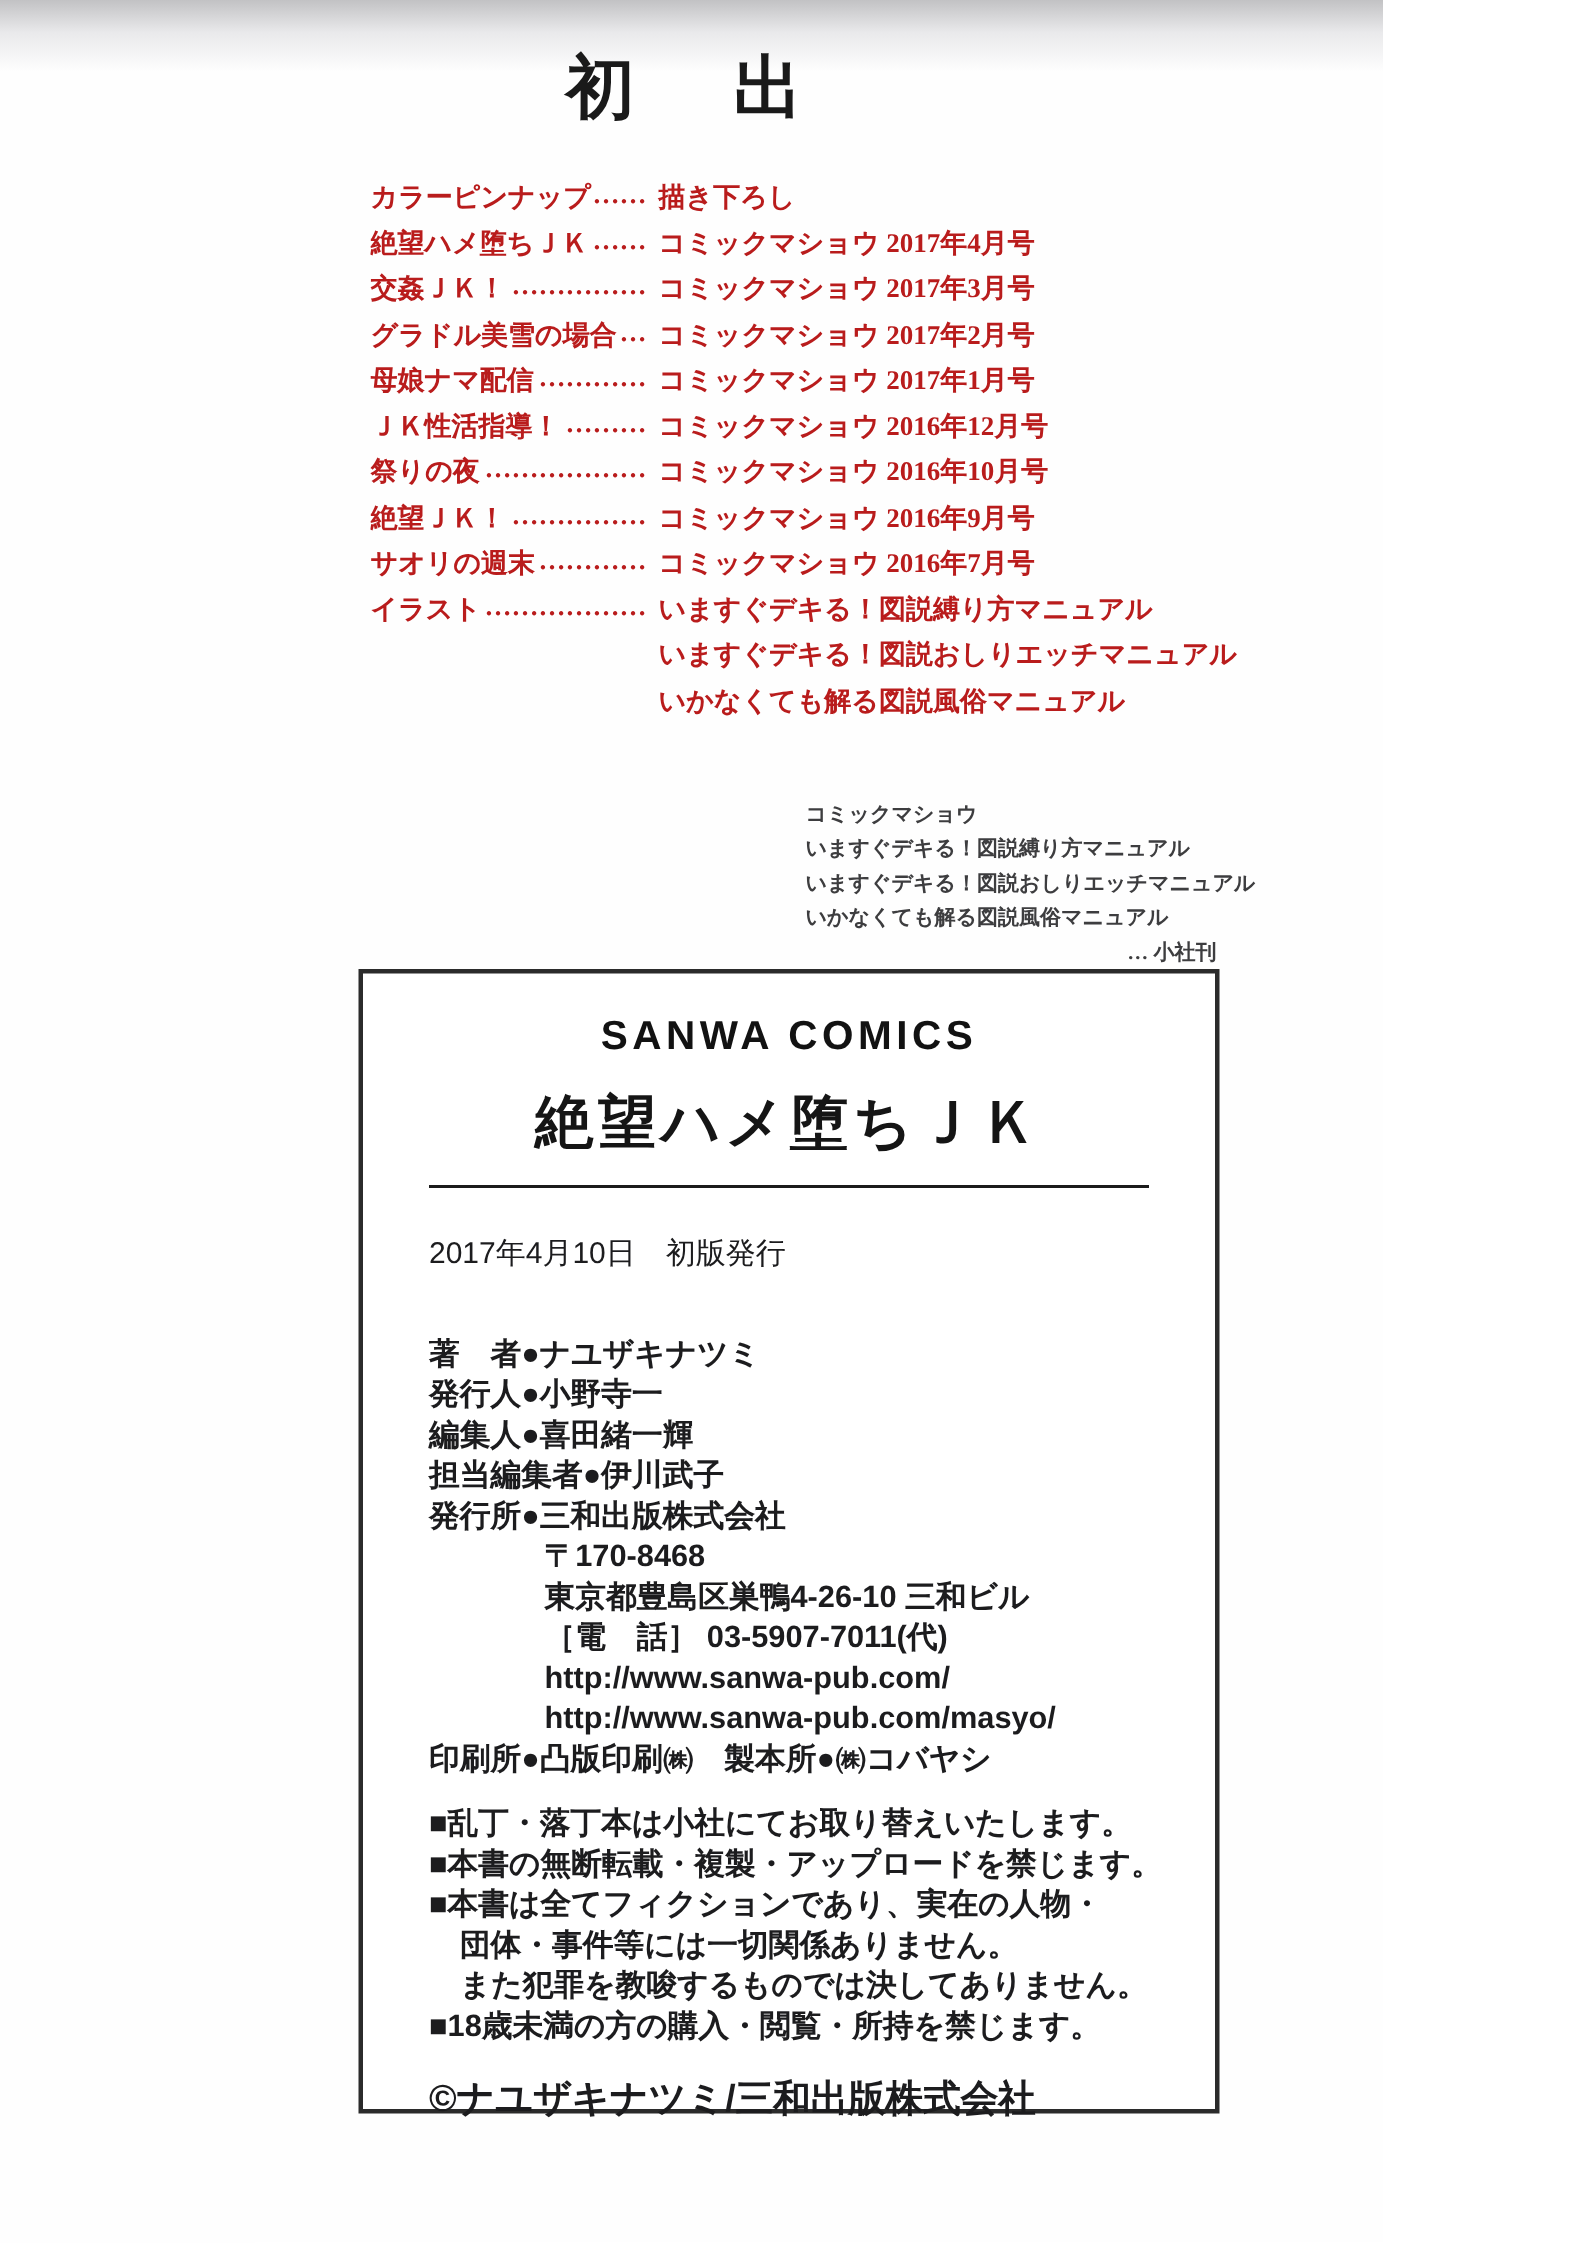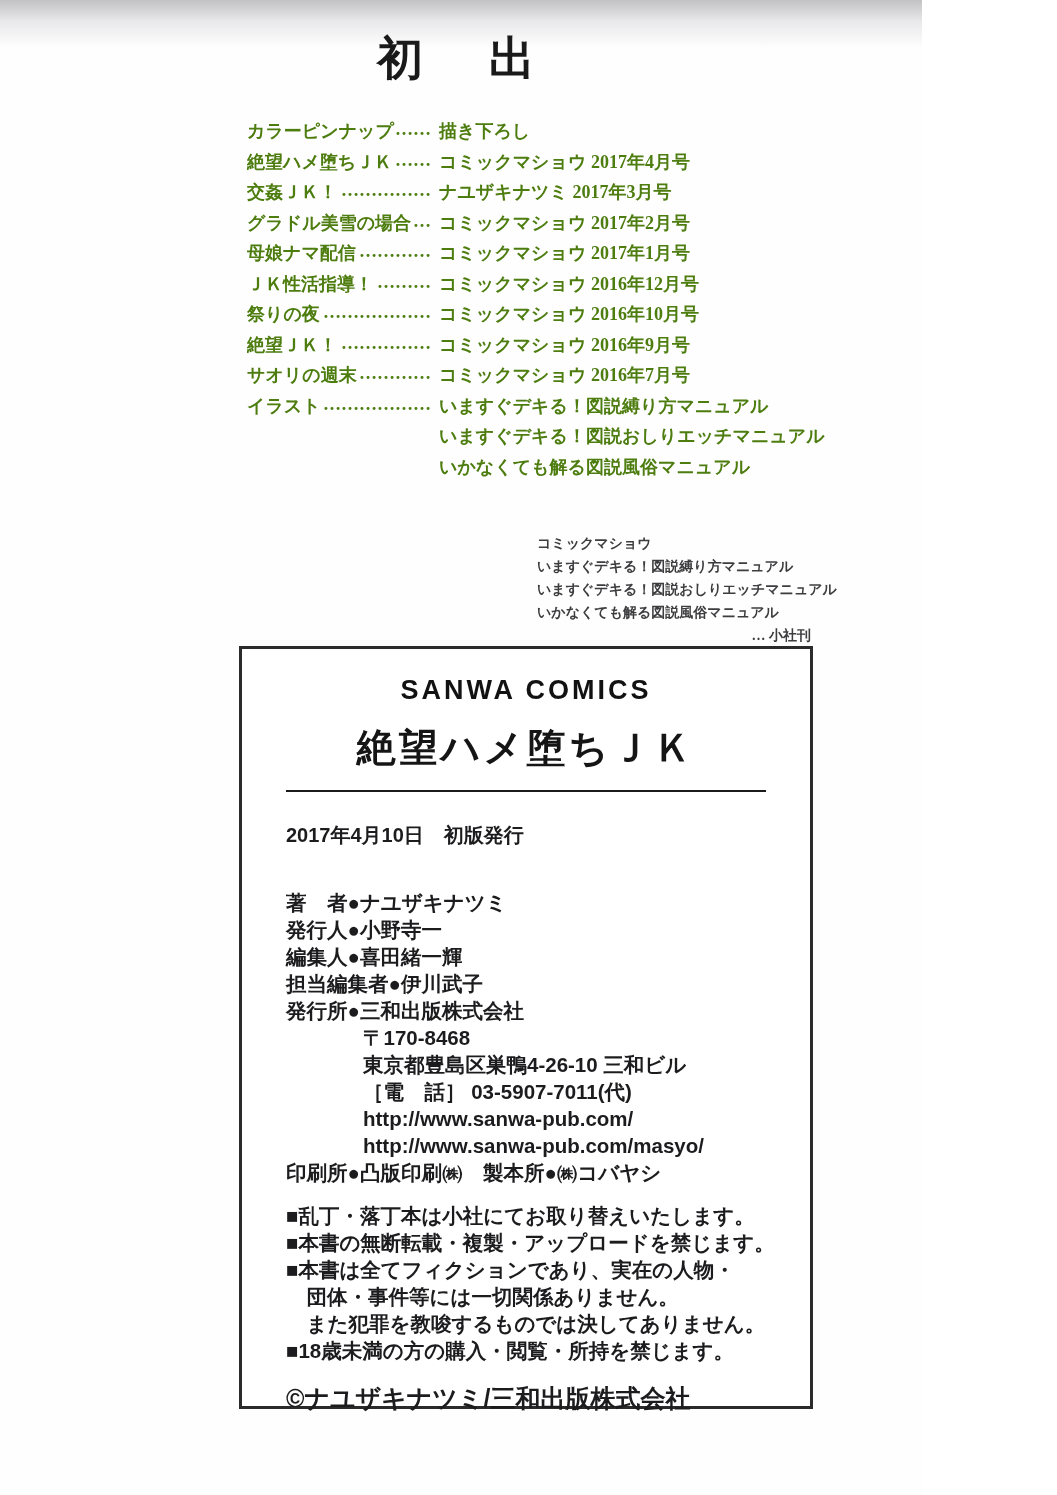--- a/index.html
+++ b/index.html
@@ -18,21 +18,21 @@
   }
   .page-title {
     position:absolute; top:28px; left:0; width:100%;
     text-align:center;
     font-size:46px; font-weight:700; letter-spacing:10px;
     color:#1a1a1a;
   }
   
   .pub-list {
     position:absolute; left:247px; top:119px; width:600px;
-    font-size:18px; font-weight:600; color:#4d7c0f;
+    font-size:18px; font-weight:600; color:#b91c1c;
   }
   .pub-row { display:flex; align-items:baseline; height:30.5px; white-space:nowrap; }
   .lead { display:flex; justify-content:space-between; width:184px; flex:none; overflow:hidden; }
   .src { margin-left:8px; }
   
   .works-note {
     position:absolute; left:537px; top:532px; width:274px;
     font-size:14px; font-weight:600; line-height:23px; color:#3d3d3f;
     white-space:nowrap;
   }
@@ -47,21 +47,21 @@
   .sanwa {
     margin-top:26px; text-align:center;
     font-weight:700; font-size:27px; letter-spacing:3px; color:#121212;
   }
   .book-title {
     margin-top:15px; text-align:center;
     font-family:"Liberation Serif","DejaVu Serif",serif;
     font-size:39px; font-weight:600; letter-spacing:3px; color:#151515;
   }
   .rule { width:480px; height:2px; background:#1b1b1b; margin:15px auto 0 auto; }
-  .edition { margin:30px 0 0 44px; font-size:20px; font-weight:700; }
+  .edition { margin:30px 0 0 44px; font-size:20px; font-weight:400; }
   .credits  { margin:40px 0 0 44px; font-size:20.5px; line-height:27px; font-weight:600; white-space:nowrap; }
   .details  { margin-left:121px;    font-size:20.5px; line-height:27px; font-weight:600; white-space:nowrap; }
   .printing { margin-left:44px;     font-size:20.5px; line-height:27px; font-weight:600; white-space:nowrap; }
   .notices  { margin:16px 0 0 44px; font-size:20.5px; line-height:27px; font-weight:600; white-space:nowrap; }
   .copyright{ margin:18px 0 0 44px; font-size:25px; font-weight:600; }
 </style>
 </head>
 <body>
 
 <div class="page">
@@ -82,21 +82,21 @@
           <span>絶望ハメ堕ちＪＫ</span>
           <span class="dots">……</span>
         </span>
       <span class="src">コミックマショウ 2017年4月号</span>
     </div>
     <div class="pub-row">
       <span class="lead">
           <span>交姦ＪＫ！</span>
           <span class="dots">……………</span>
         </span>
-      <span class="src">ナユザキナツミ 2017年3月号</span>
+      <span class="src">コミックマショウ 2017年3月号</span>
     </div>
     <div class="pub-row">
       <span class="lead">
           <span>グラドル美雪の場合</span>
           <span class="dots">…</span>
         </span>
       <span class="src">コミックマショウ 2017年2月号</span>
     </div>
     <div class="pub-row">
       <span class="lead">

